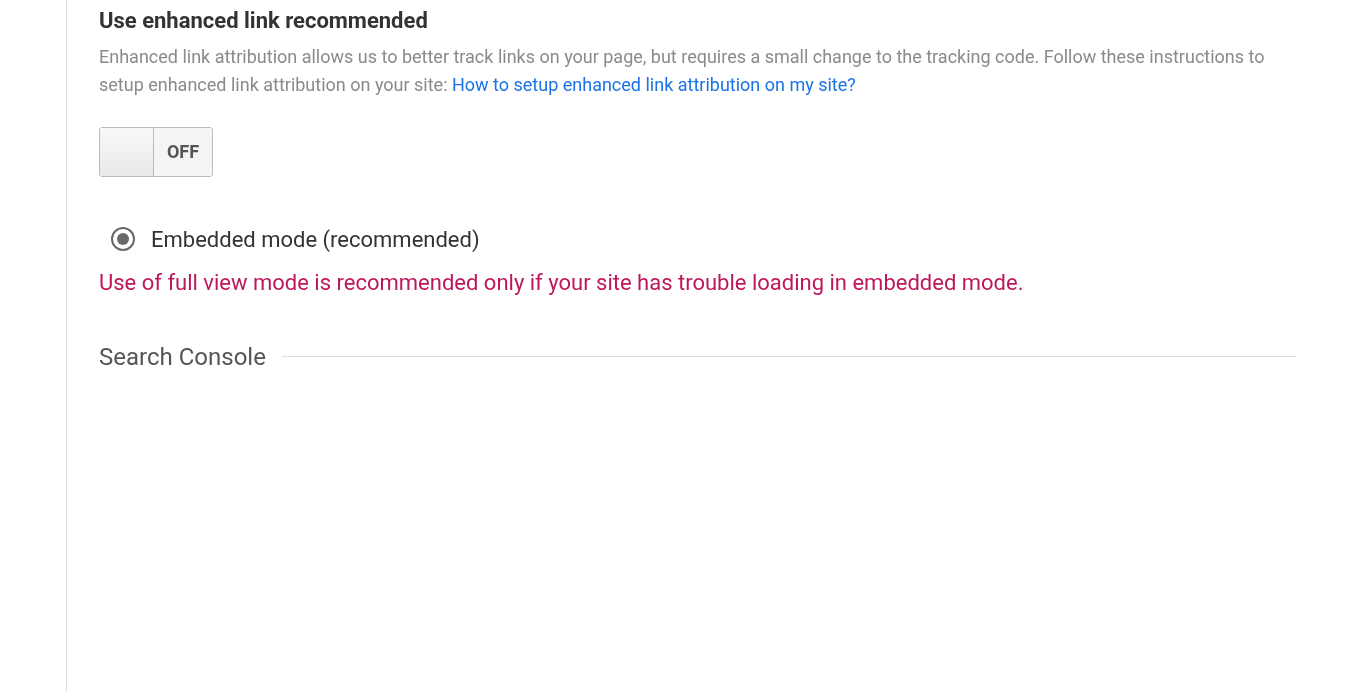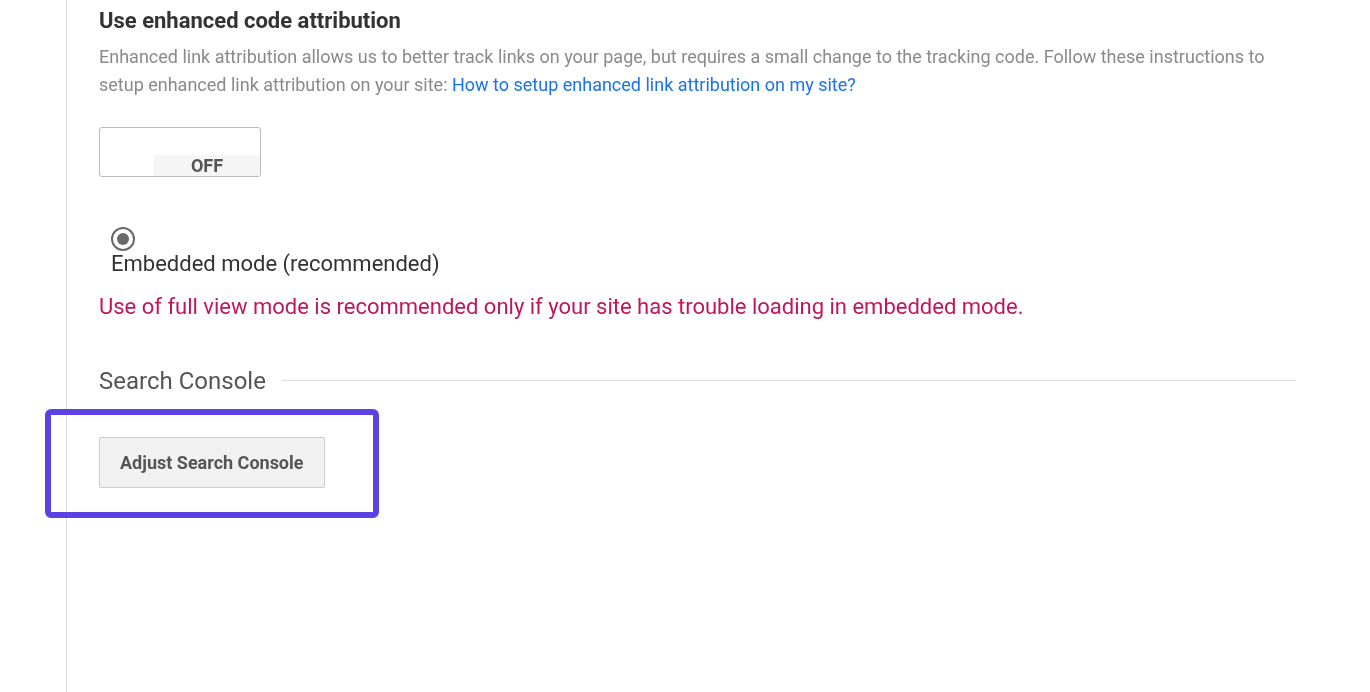--- a/index.html
+++ b/index.html
@@ -57,24 +57,23 @@
     .setting-desc a {
       color: #1a73e8;
       text-decoration: none;
     }
     .toggle {
       display: inline-flex;
       border: 1px solid #bbb;
       border-radius: 3px;
       overflow: hidden;
       height: 50px;
-      width: 162px;
+      width: 114px;
       margin-bottom: 50px;
       cursor: pointer;
-      align-items: flex-end;
     }
     .toggle-knob {
       width: 54px;
       background: linear-gradient(#f8f8f8, #e9e9e9);
       border-right: 1px solid #bbb;
     }
     .toggle-label {
       flex: 1;
       display: flex;
       align-items: center;
@@ -89,21 +88,20 @@
       font-weight: 700;
       color: #333;
       margin-bottom: 18px;
     }
     .radio-row {
       display: flex;
       align-items: flex-start;
       margin-bottom: 18px;
       padding-left: 12px;
       cursor: pointer;
-      flex-direction: column;
     }
     .radio-outer {
       width: 24px;
       height: 24px;
       border: 2px solid #696969;
       border-radius: 50%;
       display: flex;
       align-items: center;
       justify-content: center;
       margin-right: 16px;
@@ -141,30 +139,30 @@
       background: #f1f1f1;
       border: 1px solid #ccc;
       border-radius: 2px;
       padding: 14px 20px;
       font-size: 18px;
       font-weight: 700;
       color: #555;
       cursor: pointer;
     }
     .section-header.search-console {
-      margin-bottom: 0;
+      margin-bottom: 16px;
     }
   </style>
 </head>
 <body>
 
 <div class="content">
 
 
-  <div class="setting-title">Use enhanced code attribution</div>
+  <div class="setting-title">Use enhanced link recommended</div>
 
   <div class="setting-desc">
     <span>Enhanced link attribution allows us to better track links on your page, but requires a small change to the tracking code. Follow these instructions to setup enhanced link attribution on your site: </span><a href="#">How to setup enhanced link attribution on my site?</a>
   </div>
 
   <div class="toggle">
     <div class="toggle-knob"></div>
     <div class="toggle-label">OFF</div>
   </div>
 
@@ -177,19 +175,16 @@
   </div>
 
 
   <div class="help-text">Use of full view mode is recommended only if your site has trouble loading in embedded mode.</div>
 
   <div class="section-header search-console">
     <div class="section-title">Search Console</div>
     <div class="section-line"></div>
   </div>
 
-  <div class="highlight-box">
-    <div class="btn">Adjust Search Console</div>
-  </div>
 
   
 
 </div>
 
 </body></html>

